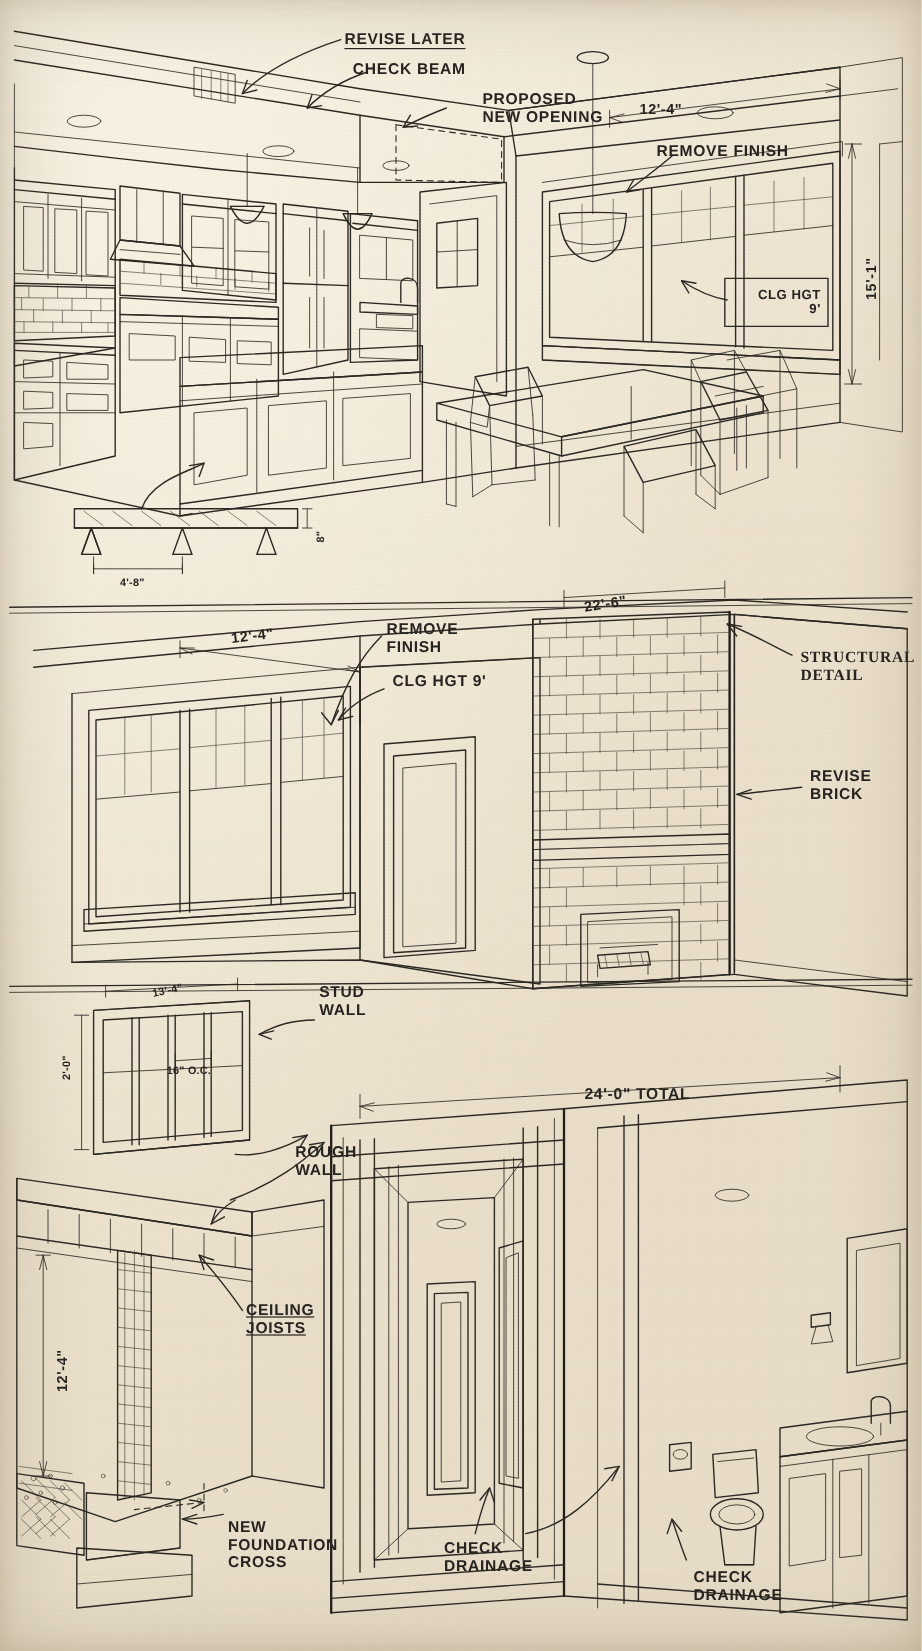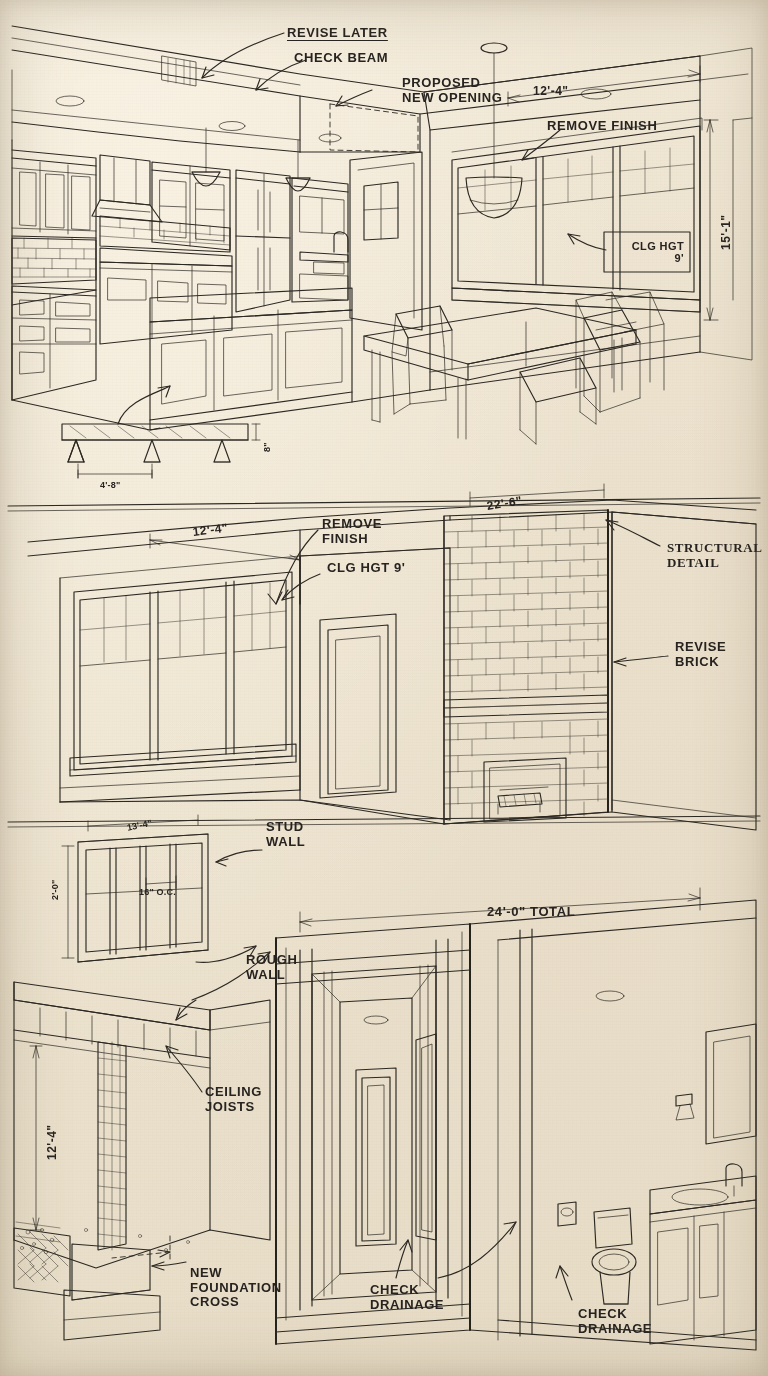--- a/index.html
+++ b/index.html
@@ -606,21 +606,21 @@
   <div class="note" style="left:675px; top:640px;">REVISE
 BRICK</div>
 
   <div class="note dim rot-small" style="left:192px; top:526px;">12'-4"</div>
   <div class="note dim rot-small2" style="left:486px; top:500px;">22'-6"</div>
 
   <div class="note" style="left:266px; top:820px;">STUD
 WALL</div>
   <div class="note" style="left:198px; top:953px;margin-left:48px;">ROUGH
 WALL</div>
-  <div class="note" style="left:205px; top:1085px;">CEILING
+  <div class="note" style="left:205px; top:1085px;text-decoration:underline;">CEILING
 JOISTS</div>
   <div class="note" style="left:190px; top:1251px;margin-top:15px;">NEW
 FOUNDATION
 CROSS</div>
   <div class="note" style="left:370px; top:1283px;">CHECK
 DRAINAGE</div>
   <div class="note" style="left:578px; top:1307px;">CHECK
 DRAINAGE</div>
 
   <div class="note" style="left:487px; top:905px;">24'-0" TOTAL</div>

